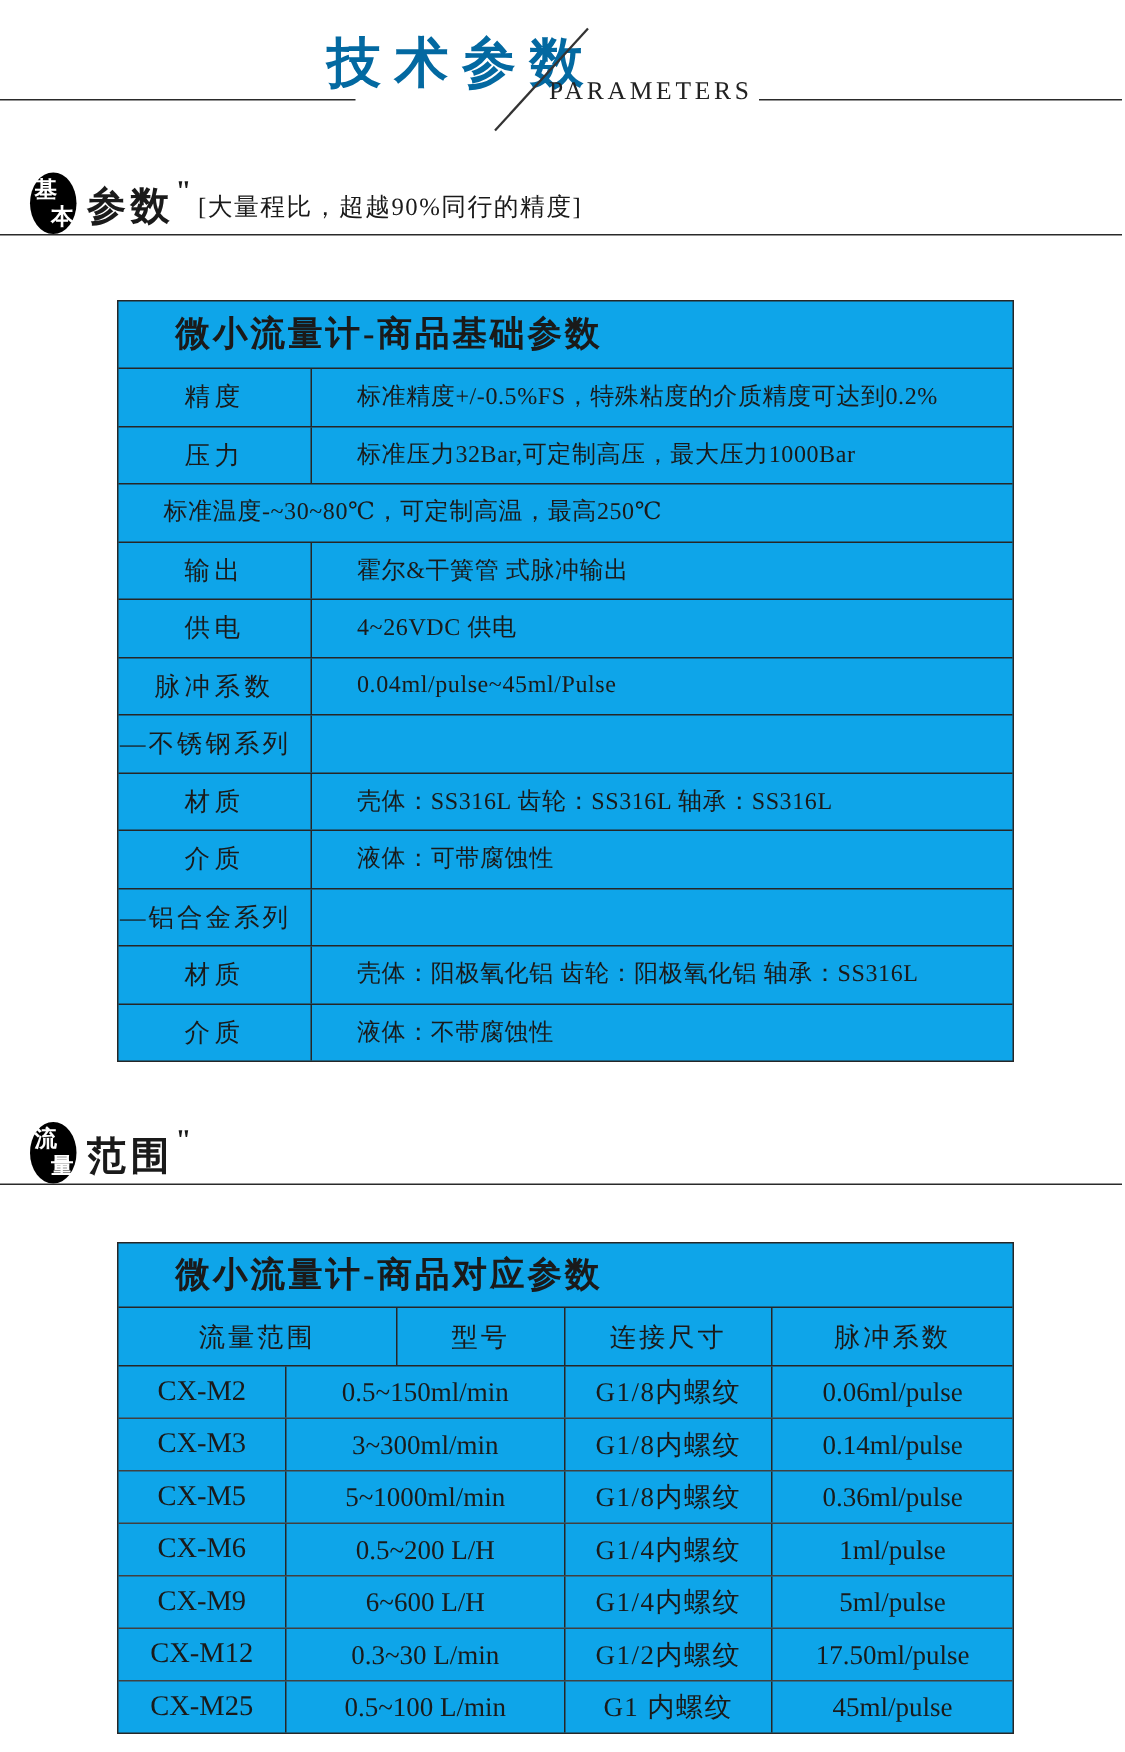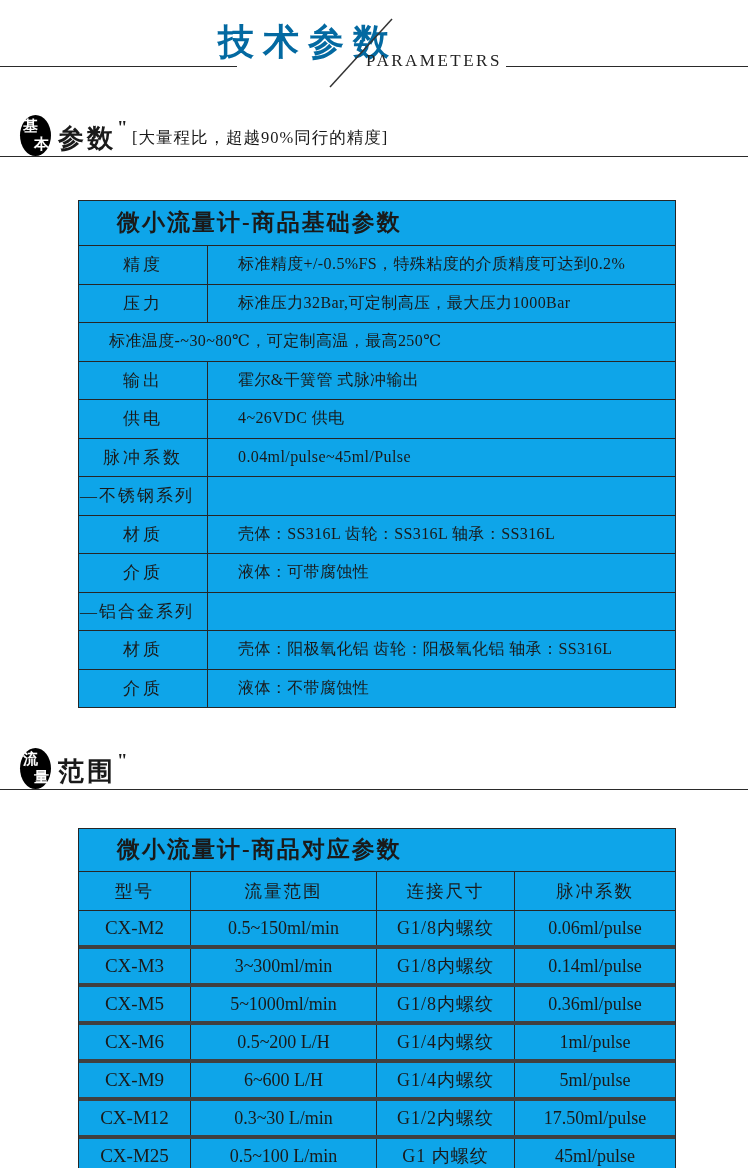--- a/index.html
+++ b/index.html
@@ -39,21 +39,21 @@
   .t1-row{display:flex;height:37.5px;border-bottom:1px solid #262626;}
   .t1-row:last-child{border-bottom:none;}
   .t1-label{width:129px;border-right:1px solid #262626;display:flex;align-items:center;
             justify-content:center;font-size:17px;letter-spacing:3px;box-sizing:border-box;white-space:nowrap;}
   .t1-label.series{justify-content:flex-start;padding-left:1px;letter-spacing:2px;}
   .t1-value{flex:1;display:flex;align-items:center;padding-left:30px;font-size:16px;
             letter-spacing:0.4px;white-space:nowrap;}
 
   .t2-headrow{display:flex;height:38px;border-bottom:1px solid #262626;font-size:17.5px;
               letter-spacing:2px;font-weight:400;}
-  .t2-row{display:flex;height:34px;border-bottom:4px solid #404040;}
+  .t2-row{display:flex;height:34px;border-bottom:1px solid #404040;}
   .t2-row:last-child{border-bottom:none;}
   .t2-cell{display:flex;align-items:center;justify-content:center;border-right:1px solid #262626;
            box-sizing:border-box;white-space:nowrap;}
   .t2-cell:last-child{border-right:none;}
   .c0{width:112px;}
   .c1{width:186px;}
   .c2{width:138px;}
   .c3{flex:1;}
   .t2-row .c0{font-size:19px;}
   .t2-row .c1{font-size:18px;}
@@ -143,22 +143,22 @@
       <span class="badge-top">流</span>
       <span class="badge-bottom">量</span>
     </div>
     <div class="section-title"><span>范围</span><span class="q">"</span></div>
     <div class="section-underline"></div>
   </div>
 
   <div class="ptable table2">
     <div class="t-title">微小流量计-商品对应参数</div>
     <div class="t2-headrow" id="t2-header">
+        <div class="t2-cell c1">流量范围</div>
         <div class="t2-cell c0">型号</div>
-        <div class="t2-cell c1">流量范围</div>
         <div class="t2-cell c2">连接尺寸</div>
         <div class="t2-cell c3">脉冲系数</div>
       </div>
     <div id="t2-body">
         <div class="t2-row">
           <div class="t2-cell c0">CX-M2</div>
           <div class="t2-cell c1">0.5~150ml/min</div>
           <div class="t2-cell c2">G1/8内螺纹</div>
           <div class="t2-cell c3">0.06ml/pulse</div>
         </div>

